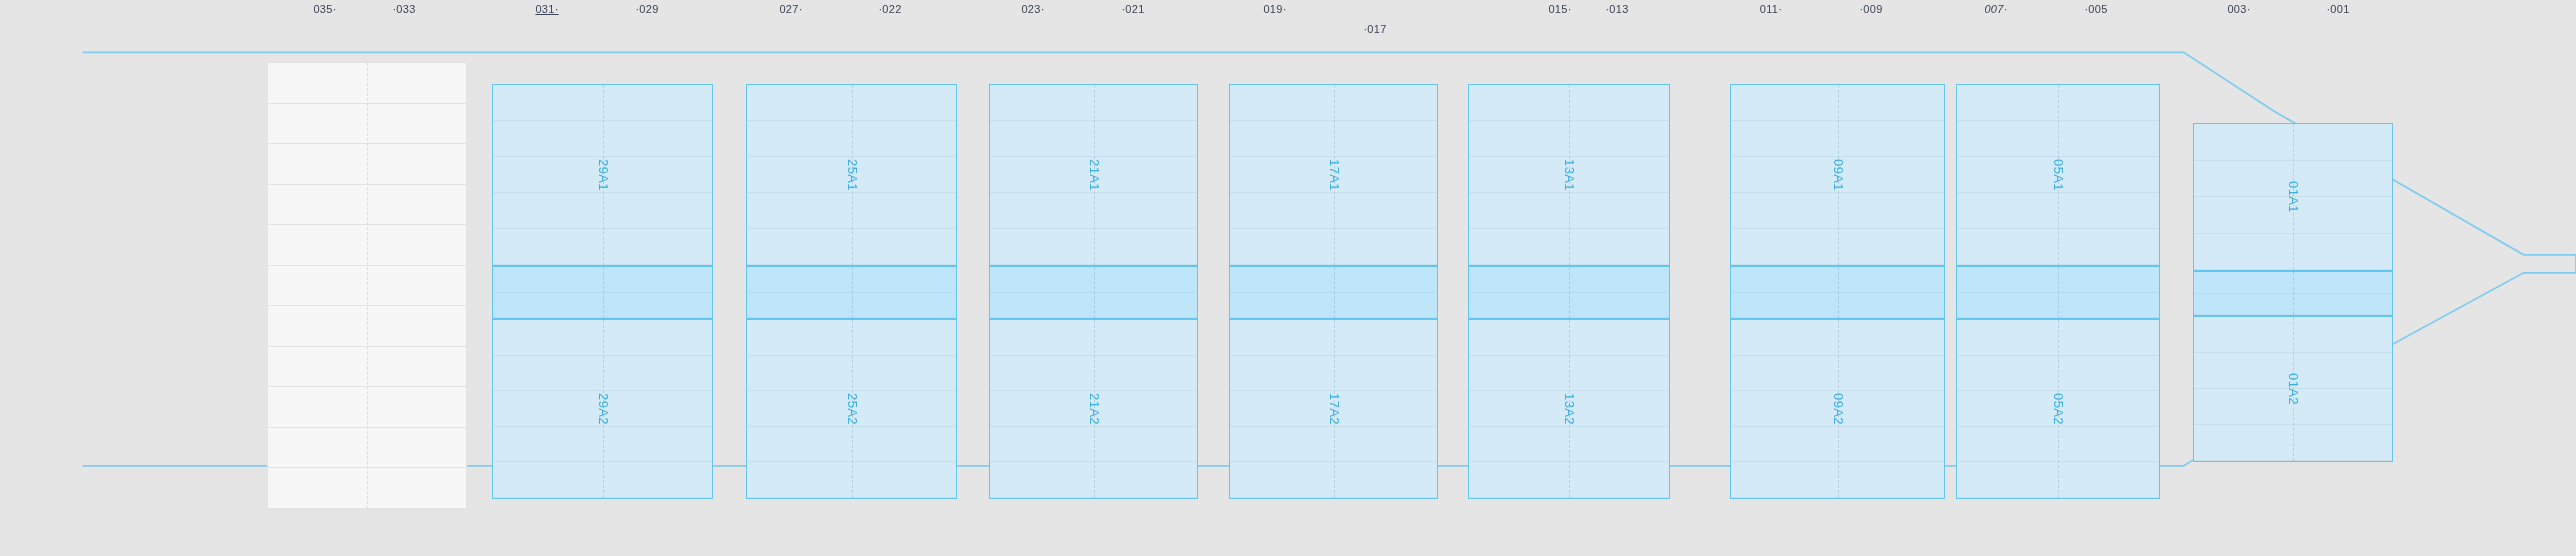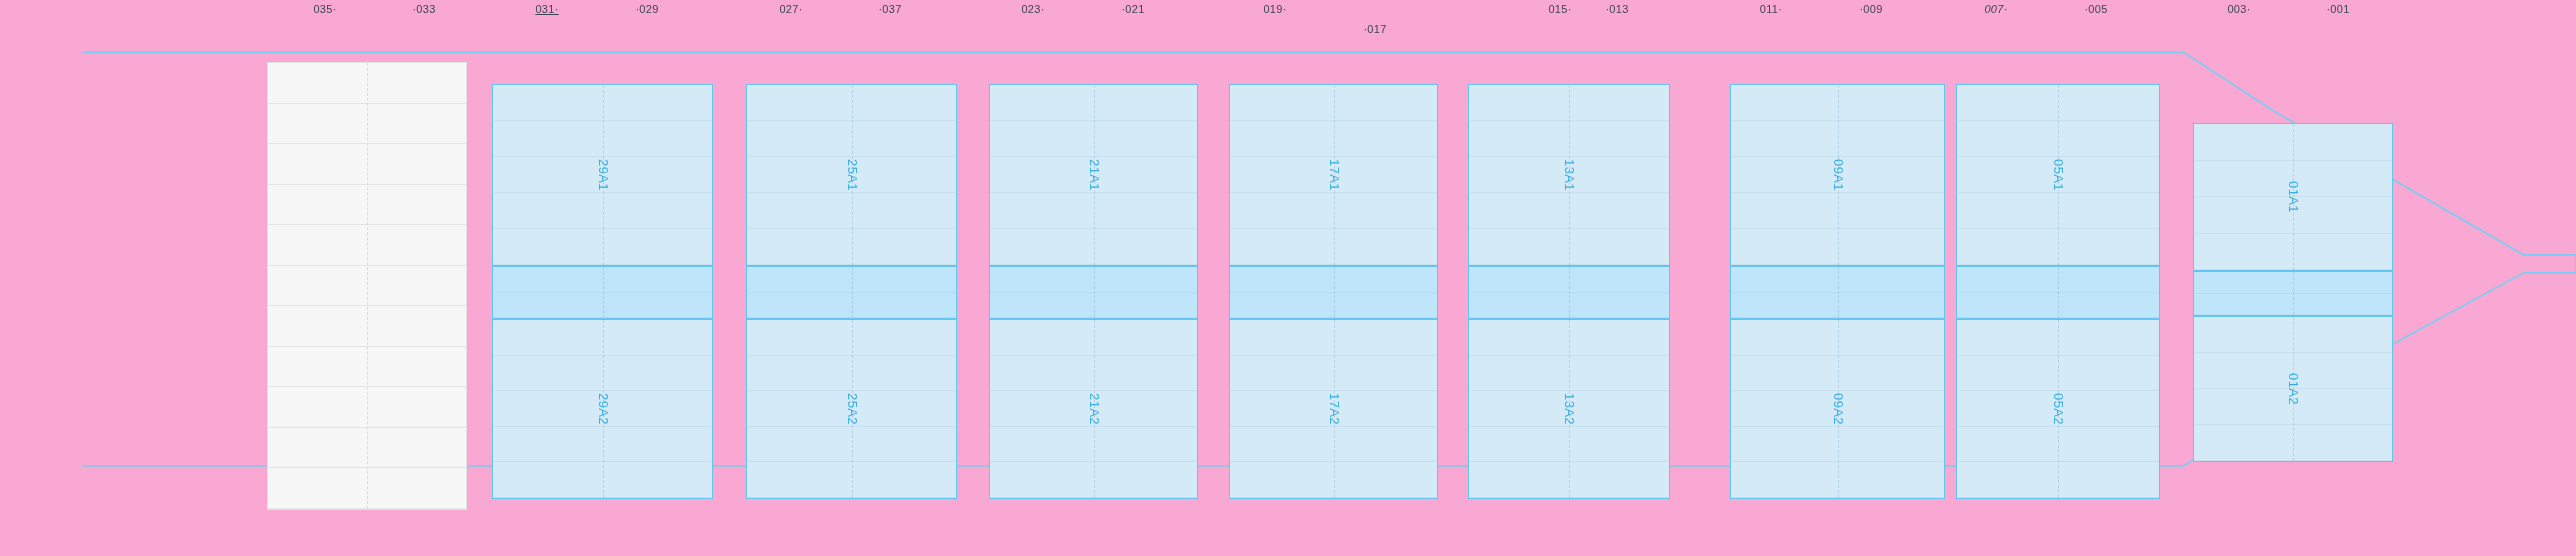--- a/index.html
+++ b/index.html
@@ -9,21 +9,21 @@
     background: #000000;
     width: 2576px; height: 556px;
     overflow: hidden;
     font-family: "Liberation Sans", sans-serif;
   }
 
   #stage {
     position: relative;
     width: 2576px;
     height: 556px;
-    background: #f9a8d4;
+    background: #e5e5e5;
   }
 
   
   #ruler {
     position: absolute;
     left: 0; top: 0;
     width: 2576px;
     height: 26px;
   }
   .tick-label {
@@ -109,25 +109,25 @@
     border-left: 1.7px dashed #dcdcdc;
   }
 </style>
 </head>
 <body>
 
 <div id="stage">
 
   <div id="ruler">
       <span class="tick-label" style="left: 325px; color: rgb(60, 68, 86);">035·</span>
-      <span class="tick-label" style="left: 424px; color: rgb(60, 68, 86);">·033</span>
+      <span class="tick-label" style="left: 404px; color: rgb(60, 68, 86);">·033</span>
       <span class="tick-label" style="left: 547px; color: rgb(60, 68, 86); text-decoration: underline;">031·</span>
       <span class="tick-label" style="left: 647px; color: rgb(60, 68, 86);">·029</span>
       <span class="tick-label" style="left: 791px; color: rgb(60, 68, 86);">027·</span>
-      <span class="tick-label" style="left: 890px; color: rgb(60, 68, 86);">·037</span>
+      <span class="tick-label" style="left: 890px; color: rgb(60, 68, 86);">·022</span>
       <span class="tick-label" style="left: 1033px; color: rgb(60, 68, 86);">023·</span>
       <span class="tick-label" style="left: 1133px; color: rgb(60, 68, 86);">·021</span>
       <span class="tick-label" style="left: 1275px; color: rgb(60, 68, 86); text-align: right;">019·</span>
       <span class="tick-label" style="left: 1375px; color: rgb(60, 68, 86); margin-top: 20px;">·017</span>
       <span class="tick-label" style="left: 1517px; color: rgb(60, 68, 86); margin-left: 43px;">015·</span>
       <span class="tick-label" style="left: 1617px; color: rgb(60, 68, 86);">·013</span>
       <span class="tick-label" style="left: 1771px; color: rgb(60, 68, 86);">011·</span>
       <span class="tick-label" style="left: 1871px; color: rgb(60, 68, 86);">·009</span>
       <span class="tick-label" style="left: 1996px; color: rgb(60, 68, 86); font-style: italic;">007·</span>
       <span class="tick-label" style="left: 2096px; color: rgb(60, 68, 86);">·005</span>

